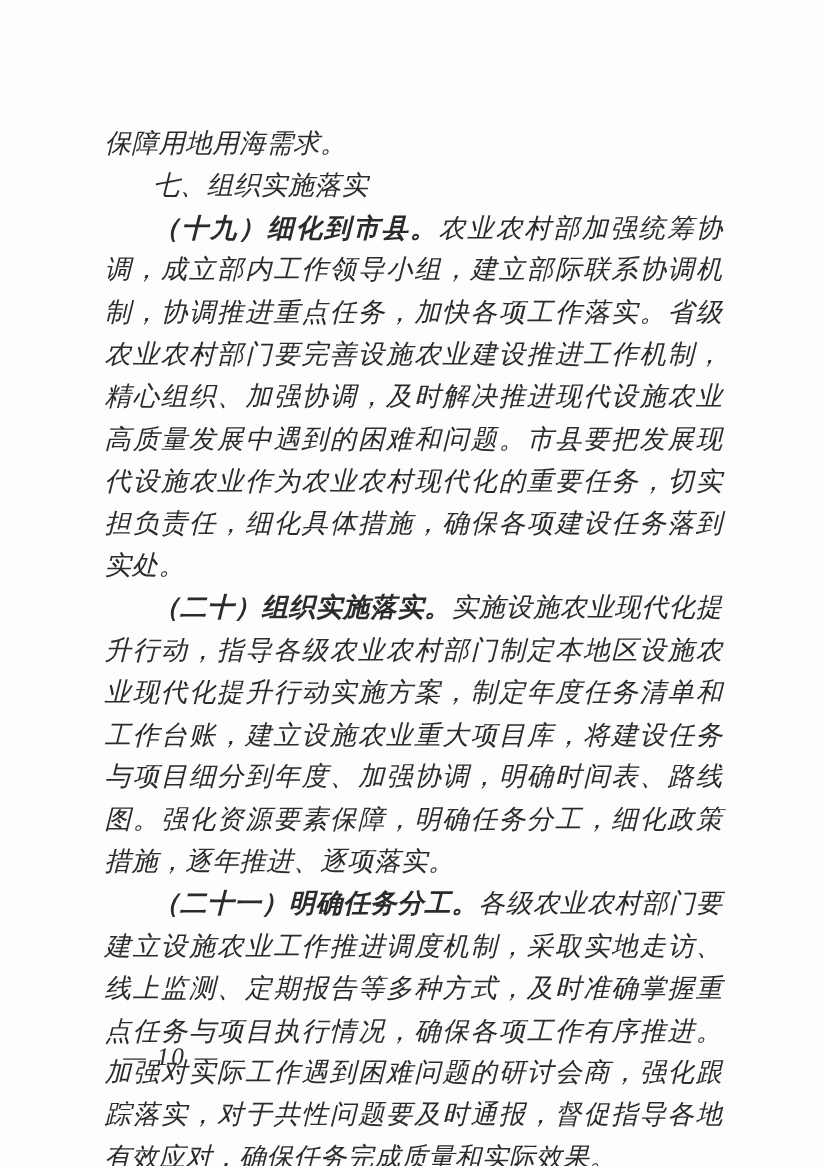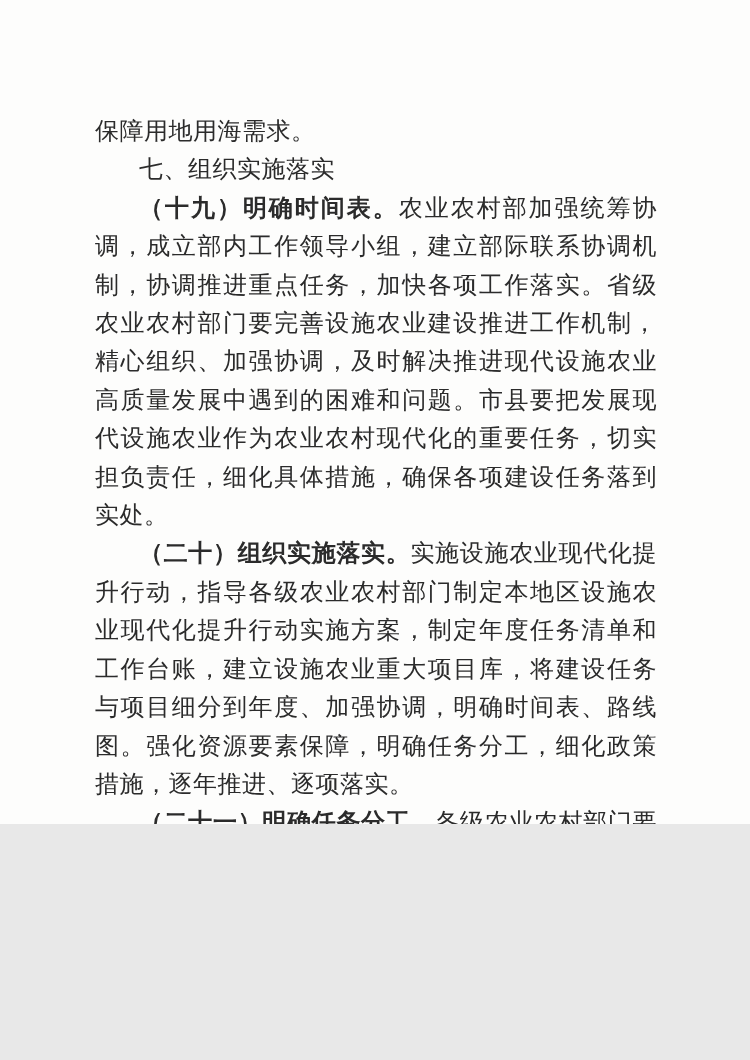--- a/index.html
+++ b/index.html
@@ -3,26 +3,27 @@
 <meta charset="utf-8">
 <style>
   html, body {
     margin: 0;
     padding: 0;
     background: #e8e8e8;
   }
   .page {
     position: relative;
     width: 750px;
-    height: 824px;
+    height: 1060px;
     margin: 0 auto;
     background: #fdfdfc;
     overflow: hidden;
     color: #2b2b2b;
     font-family: "Liberation Serif", "DejaVu Serif", serif;
+    font-style: italic;
   }
   .content {
     position: absolute;
     top: 112px;
     left: 95px;
     width: 562px;
   }
   .content p,
   .content h2 {
     margin: 0;
@@ -58,21 +59,21 @@
 </head>
 <body>
 
 <div class="page">
   <div class="content">
 
     <p class="body-text">保障用地用海需求。</p>
 
     <h2 class="section-heading indent">七、组织实施落实</h2>
 
-    <p class="body-text indent"><span class="para-lead">（十九）明确时间表。</span><span>农业农村部加强统筹协调，成立部内工作领导小组，建立部际联系协调机制，协调推进重点任务，加快各项工作落实。省级农业农村部门要完善设施农业建设推进工作机制，精心组织、加强协调，及时解决推进现代设施农业高质量发展中遇到的困难和问题。市县要把发展现代设施农业作为农业农村现代化的重要任务，切实担负责任，细化具体措施，确保各项建设任务落到实处。</span></p>
+    <p class="body-text indent"><span class="para-lead">（十九）细化到市县。</span><span>农业农村部加强统筹协调，成立部内工作领导小组，建立部际联系协调机制，协调推进重点任务，加快各项工作落实。省级农业农村部门要完善设施农业建设推进工作机制，精心组织、加强协调，及时解决推进现代设施农业高质量发展中遇到的困难和问题。市县要把发展现代设施农业作为农业农村现代化的重要任务，切实担负责任，细化具体措施，确保各项建设任务落到实处。</span></p>
 
     <p class="body-text indent"><span class="para-lead">（二十）组织实施落实。</span><span>实施设施农业现代化提升行动，指导各级农业农村部门制定本地区设施农业现代化提升行动实施方案，制定年度任务清单和工作台账，建立设施农业重大项目库，将建设任务与项目细分到年度、加强协调，明确时间表、路线图。强化资源要素保障，明确任务分工，细化政策措施，逐年推进、逐项落实。</span></p>
 
     <p class="body-text indent"><span class="para-lead">（二十一）明确任务分工。</span><span>各级农业农村部门要建立设施农业工作推进调度机制，采取实地走访、线上监测、定期报告等多种方式，及时准确掌握重点任务与项目执行情况，确保各项工作有序推进。加强对实际工作遇到困难问题的研讨会商，强化跟踪落实，对于共性问题要及时通报，督促指导各地有效应对，确保任务完成质量和实际效果。</span></p>
 
   </div>
 
   <div class="footer">— 10 —</div>
 </div>
 

